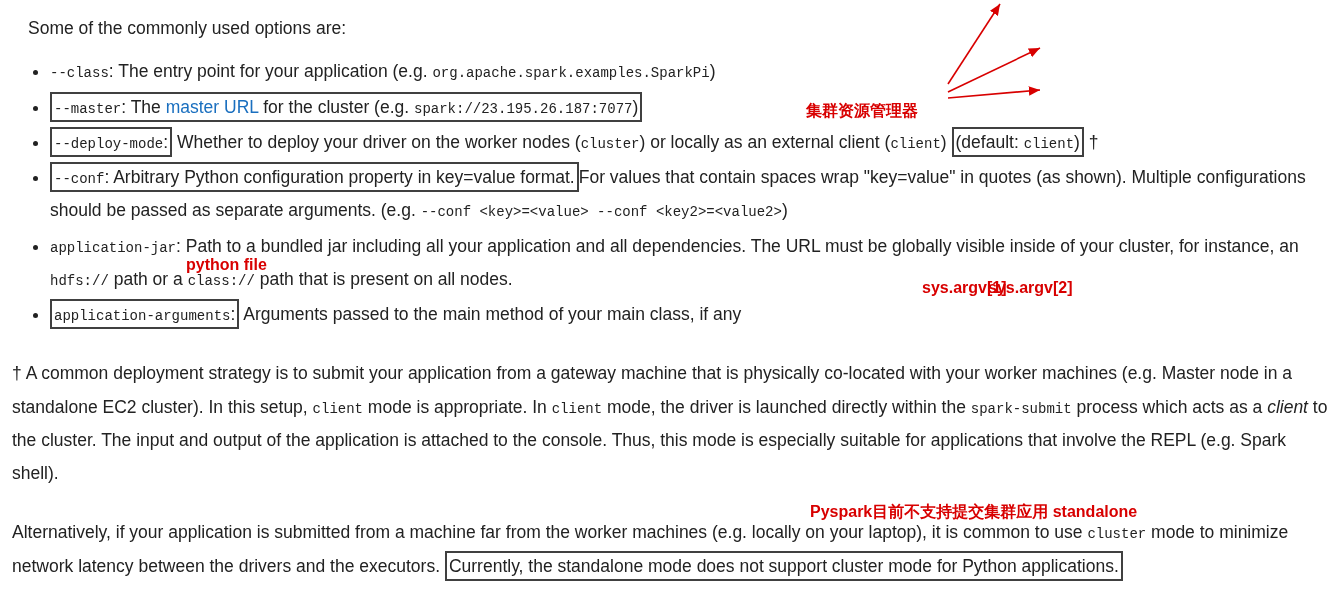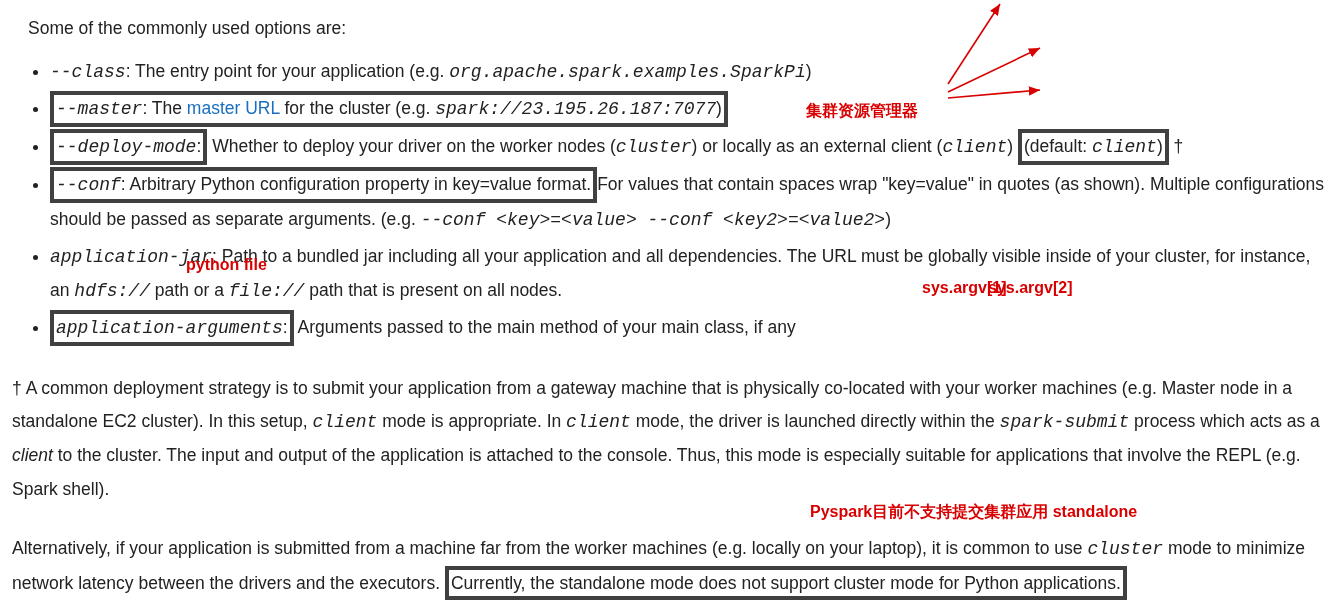--- a/index.html
+++ b/index.html
@@ -8,37 +8,36 @@
     font-family: "Segoe UI", -apple-system, "Helvetica Neue", Arial, sans-serif;
     font-size: 17.5px;
     line-height: 1.9;
     color: #222;
     width: 1341px;
     box-sizing: border-box;
     position: relative;
   }
   code, .code {
     font-family: Consolas, "Courier New", monospace;
-    font-size: 18px;
-    font-style: italic;
+    font-size: 14px;
   }
   a.link {
     color: #1a6fbf;
     text-decoration: none;
   }
   ul.options {
     margin: 4px 0 10px 0;
     padding-left: 38px;
   }
   ul.options > li {
     margin: 2px 0;
     list-style: disc;
   }
   .redbox {
-    border: 4px solid #404040;
+    border: 2px solid #404040;
     padding: 0 2px;
     display: inline-block;
     line-height: 1.5;
   }
   .annot {
     color: #d80000;
     font-weight: 700;
     font-family: "Microsoft YaHei", "Segoe UI", Arial, sans-serif;
     position: absolute;
     white-space: nowrap;
@@ -87,21 +86,21 @@
 
   <li>
     <span class="redbox"><span class="code">--deploy-mode</span><span>:</span></span><span> Whether to deploy your driver on the worker nodes (</span><span class="code">cluster</span><span>) or locally as an external client (</span><span class="code">client</span><span>) </span><span class="redbox"><span>(default: </span><span class="code">client</span><span>)</span></span><span> †</span>
   </li>
 
   <li>
     <span class="redbox"><span class="code">--conf</span><span>: Arbitrary Python configuration property in key=value format. </span></span><span>For values that contain spaces wrap "key=value" in quotes (as shown). Multiple configurations should be passed as separate arguments. (e.g. </span><span class="code">--conf &lt;key&gt;=&lt;value&gt; --conf &lt;key2&gt;=&lt;value2&gt;</span><span>)</span>
   </li>
 
   <li>
-    <span class="code">application-jar</span><span>: Path to a bundled jar including all your application and all dependencies. The URL must be globally visible inside of your cluster, for instance, an </span><span class="code">hdfs://</span><span> path or a </span><span class="code">file://</span><span> path that is present on all nodes.</span>
+    <span class="code">application-jar</span><span>: Path to a bundled jar including all your application and all dependencies. The URL must be globally visible inside of your cluster, for instance, an </span><span class="code">hdfs://</span><span> path or a </span><span class="code">class://</span><span> path that is present on all nodes.</span>
   </li>
 
   <li>
     <span class="redbox"><span class="code">application-arguments</span><span>:</span></span><span> Arguments passed to the main method of your main class, if any</span>
   </li>
 
 </ul>
 
 <p>
   <span>† A common deployment strategy is to submit your application from a gateway machine that is physically co-located with your worker machines (e.g. Master node in a standalone EC2 cluster). In this setup, </span><span class="code">client</span><span> mode is appropriate. In </span><span class="code">client</span><span> mode, the driver is launched directly within the </span><span class="code">spark-submit</span><span> process which acts as a </span><em>client</em><span> to the cluster. The input and output of the application is attached to the console. Thus, this mode is especially suitable for applications that involve the REPL (e.g. Spark shell).</span>

